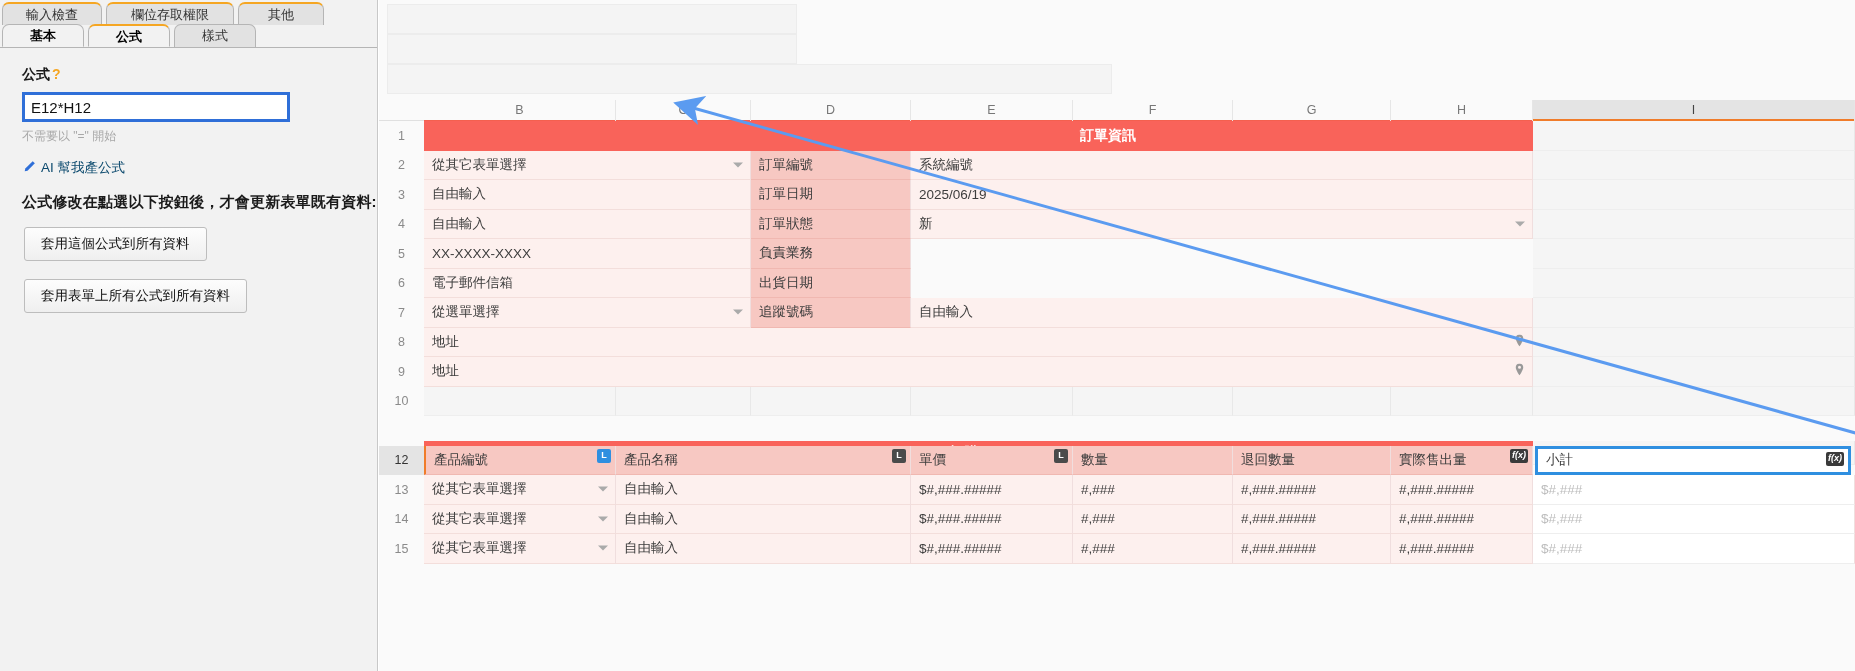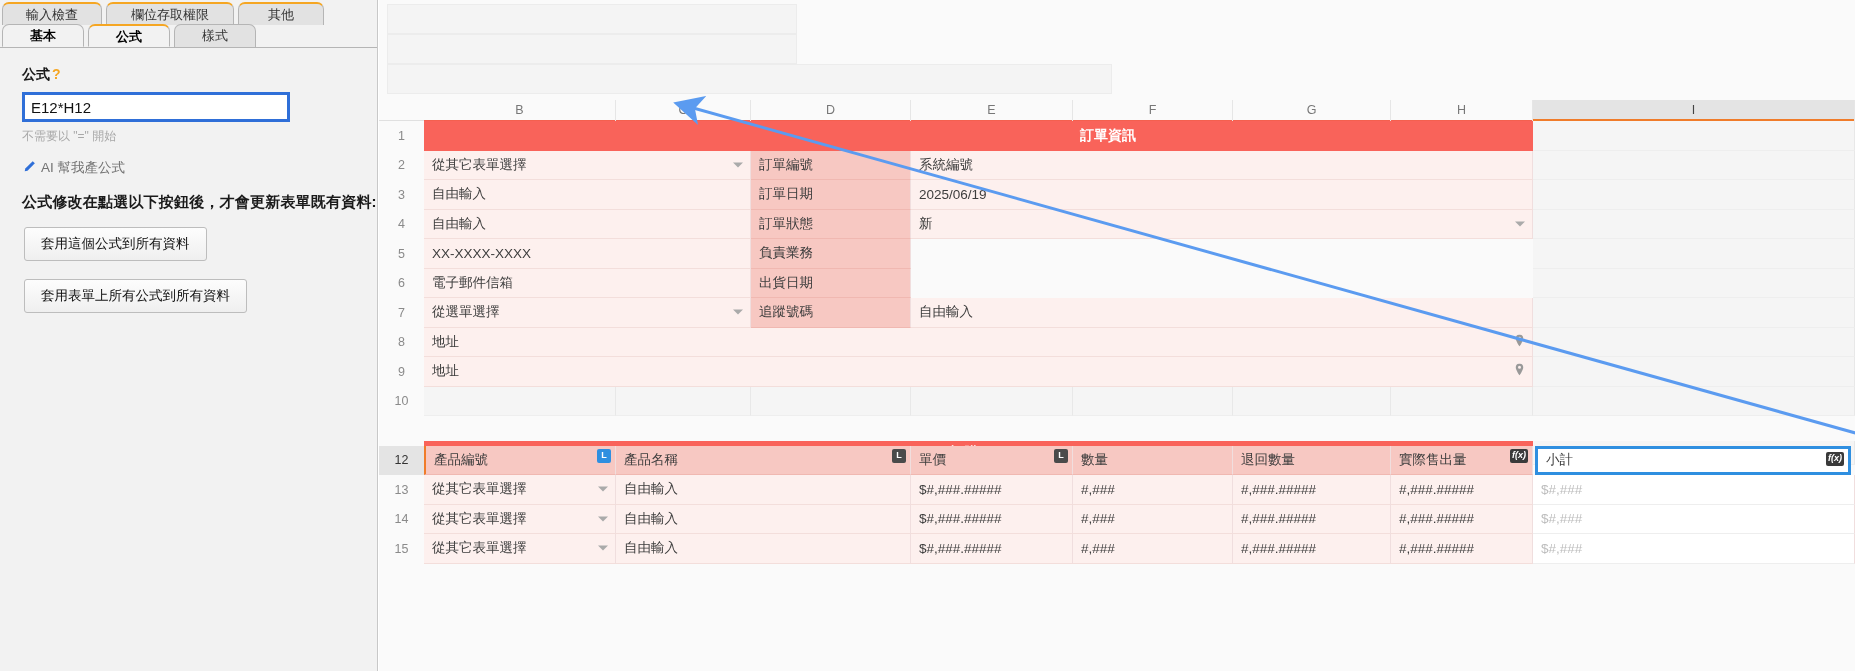--- a/index.html
+++ b/index.html
@@ -47,21 +47,21 @@
   }
   #formula-help-icon{ color:#f5a623; font-weight:bold; margin-left:2px; }
   #formula-input{
     display:block; width:268px; height:30px;
     border:3px solid #2f6fd8; background:#fff;
     font-size:15px; font-family:"Liberation Sans",sans-serif;
     color:#111; padding:2px 6px; outline:none;
   }
   #formula-hint{ font-size:12px; color:#a8a8a8; margin-top:6px; }
   #ai-formula-link{
-    margin-top:14px; font-size:13.5px; color:#737373; cursor:pointer;
+    margin-top:14px; font-size:13.5px; color:#0c4a6e; cursor:pointer;
     display:flex; align-items:center; gap:5px; width:max-content;
   }
   #pencil-icon{ display:inline-block; transform:rotate(0deg); }
   #apply-note{
     margin-top:16px; font-size:15px; font-weight:bold; color:#1a1a1a;
     white-space:nowrap; letter-spacing:0.2px;
   }
   .panel-btn{
     display:block; margin-top:15px;
     background:linear-gradient(#fdfdfd,#efefef);

